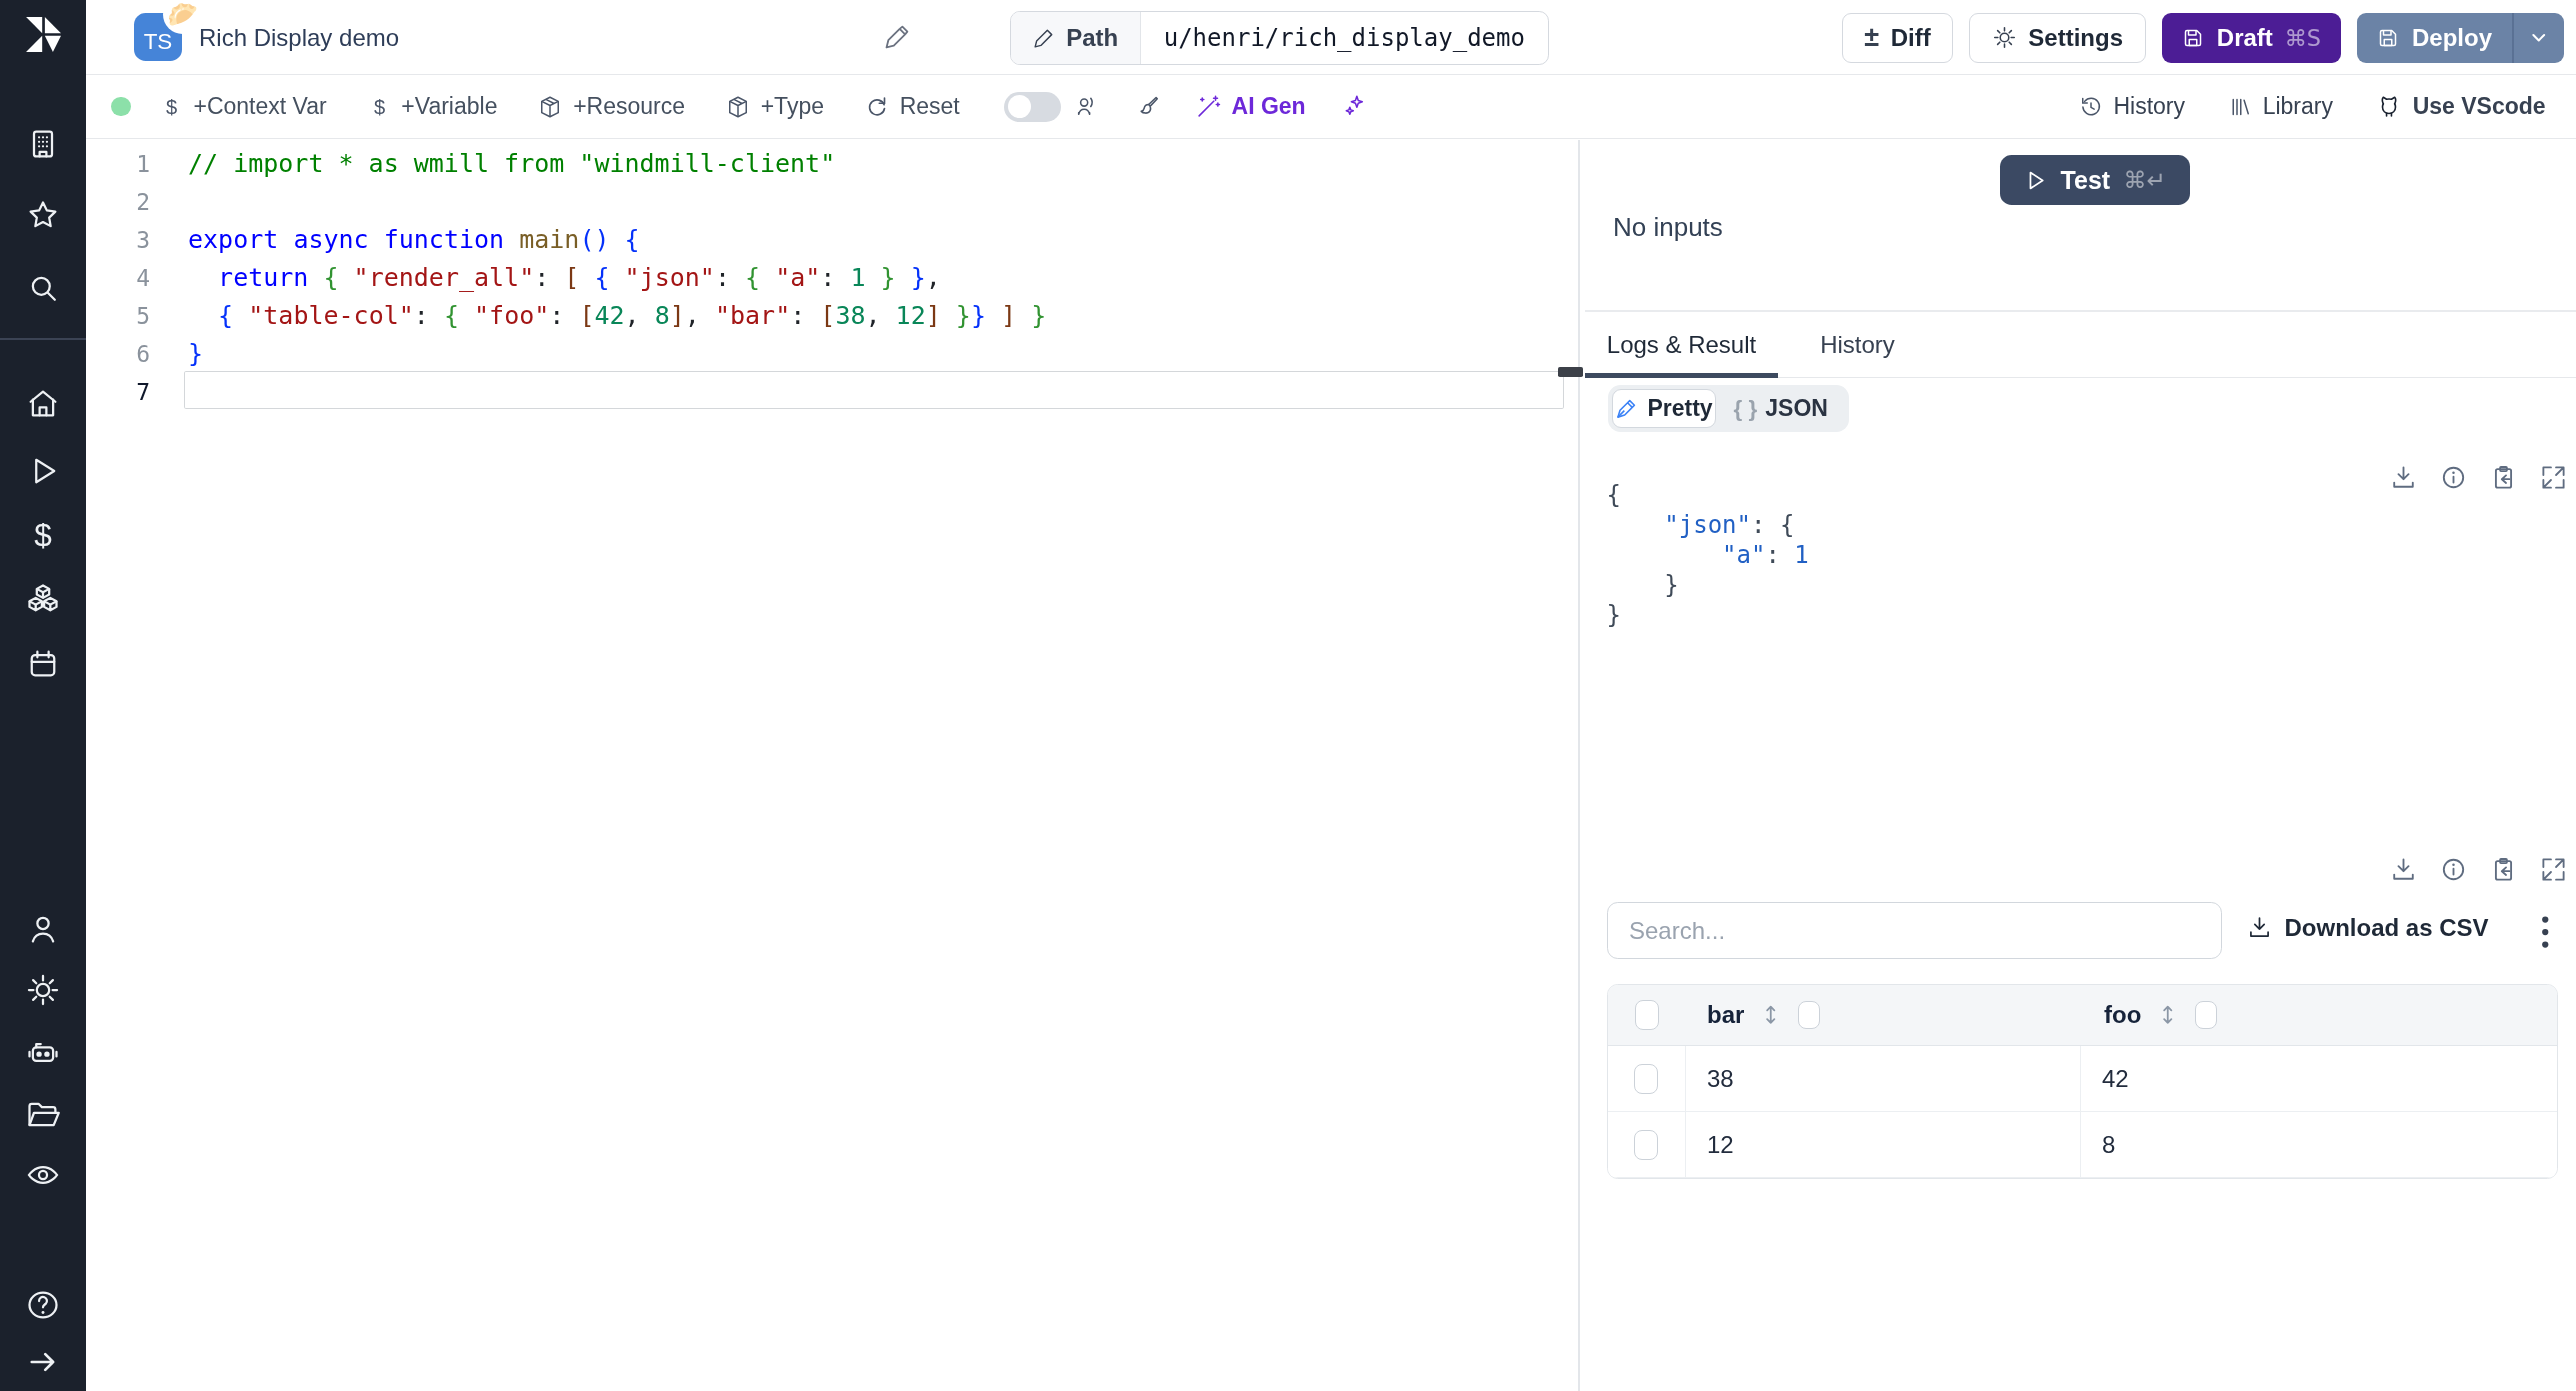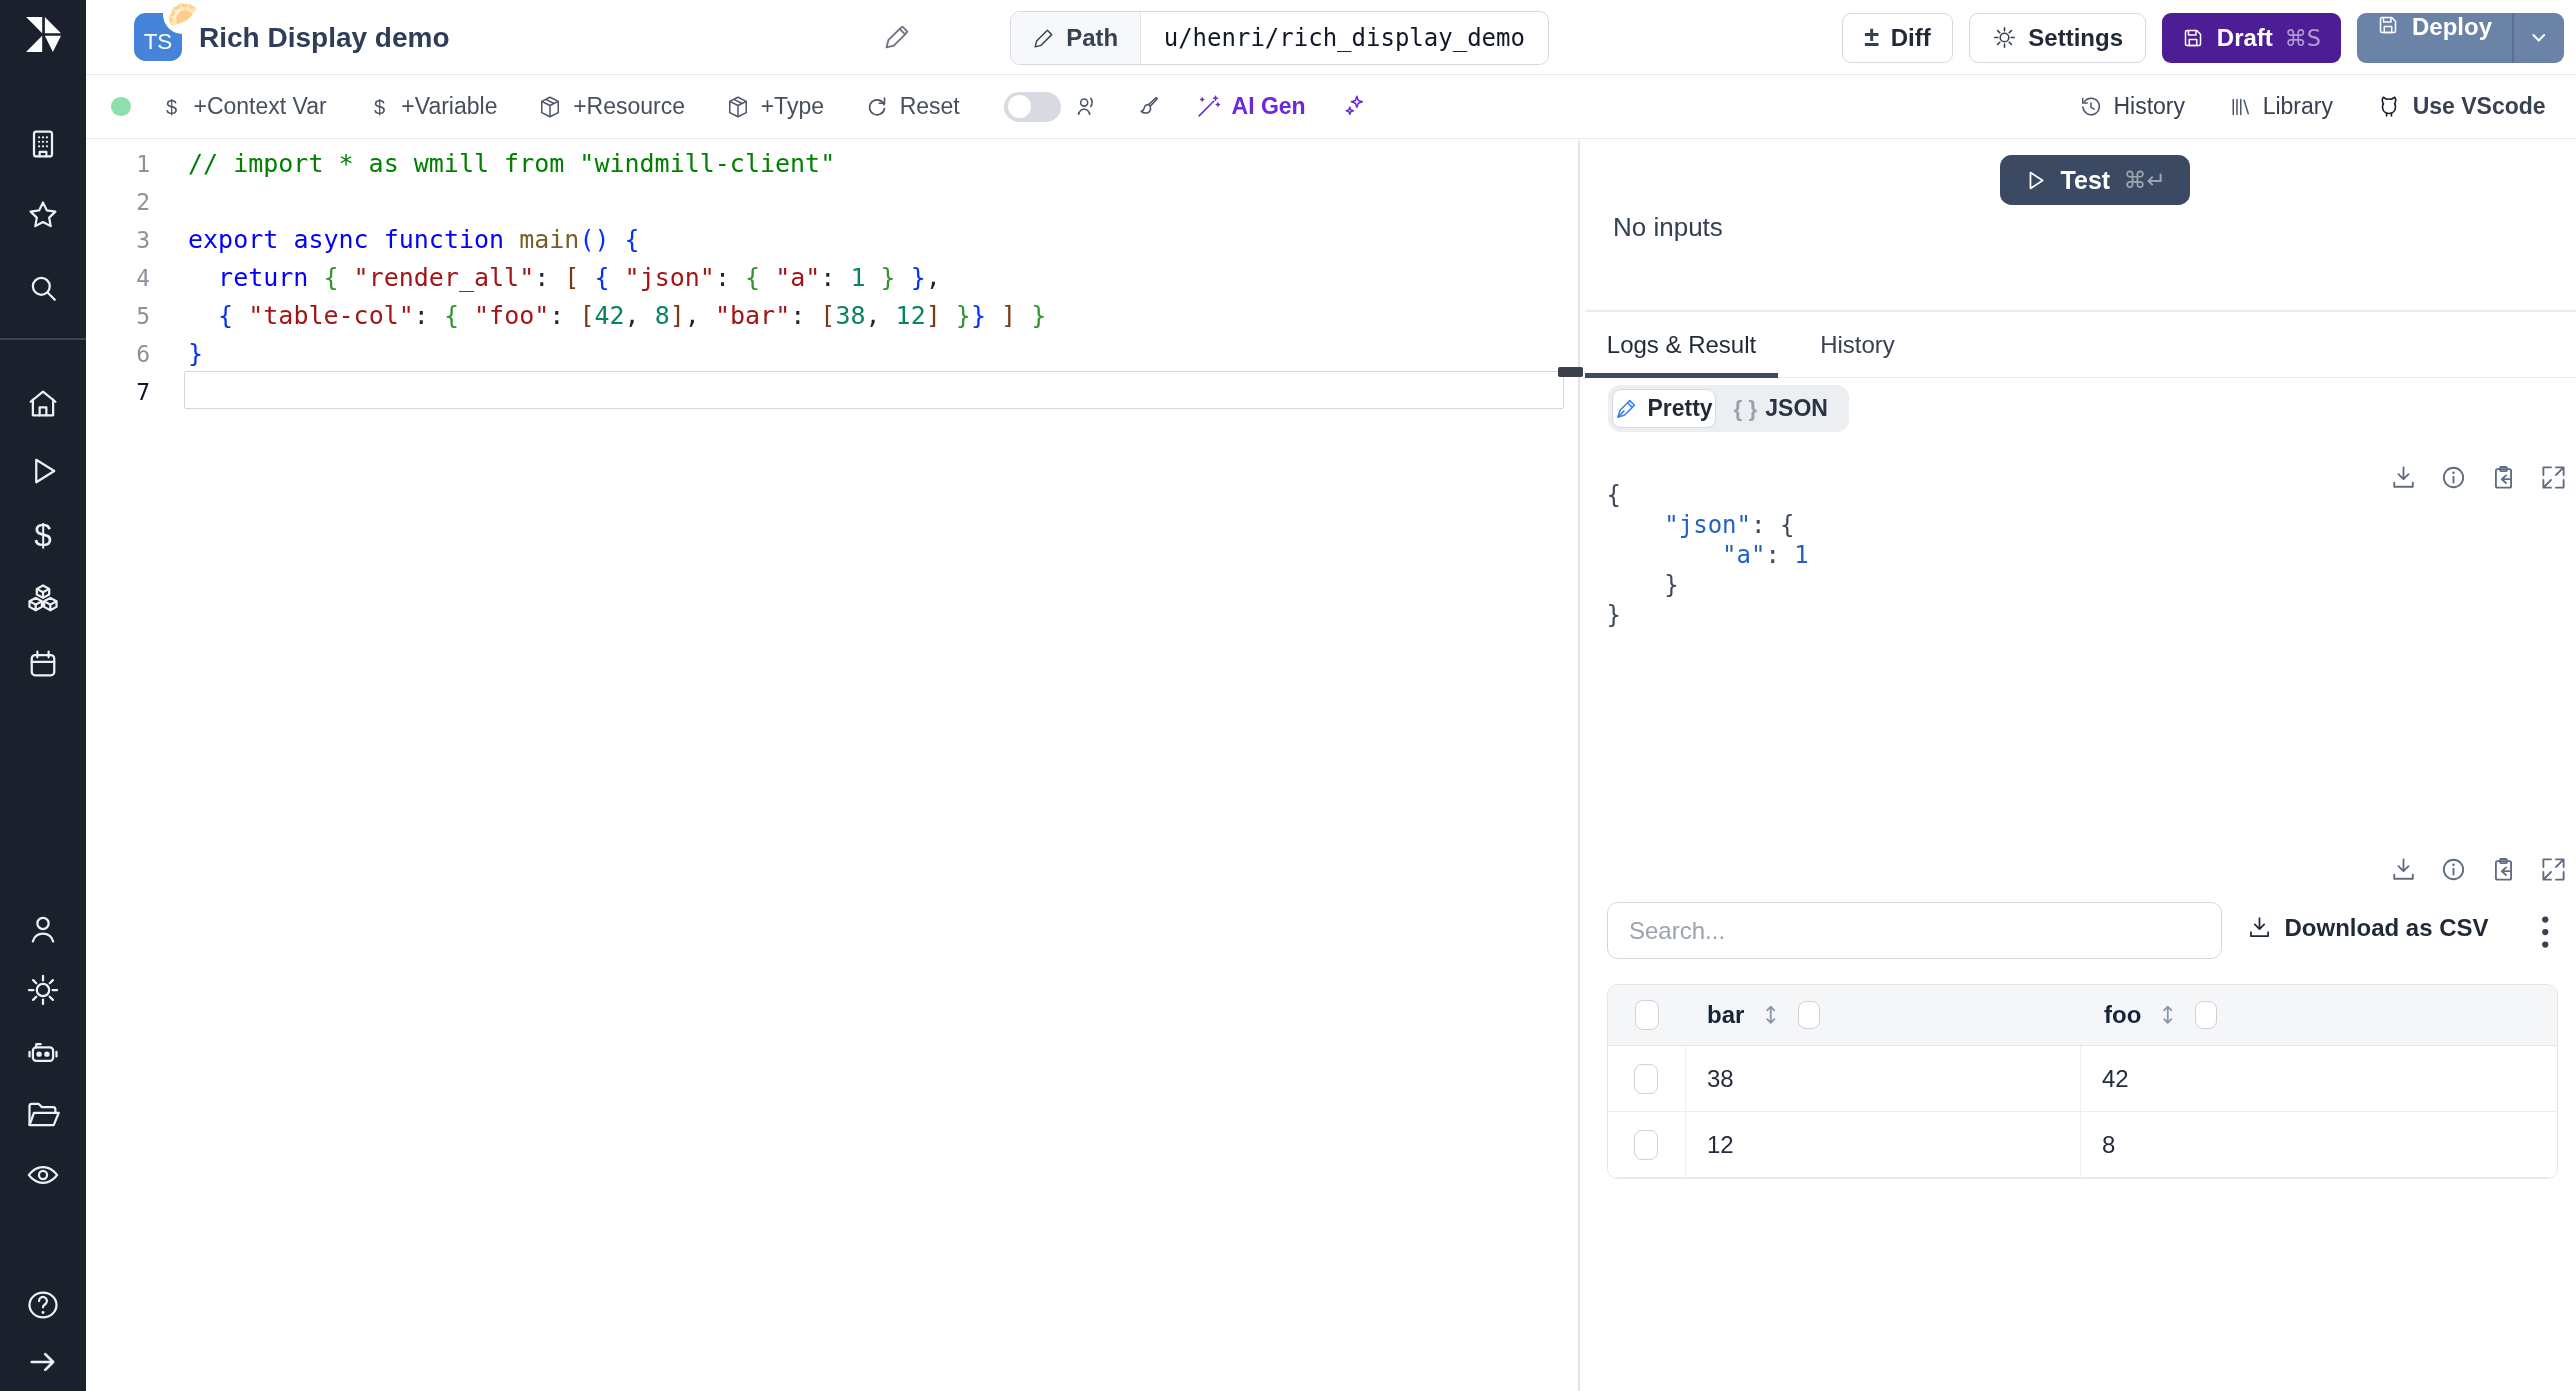--- a/index.html
+++ b/index.html
@@ -16,36 +16,36 @@
   .sb-logo{position:absolute;left:21.5px;top:12.5px;width:43px;height:43px}
 
   
   .header{position:absolute;left:86px;right:0;top:0;height:75px;background:#fff;
     border-bottom:0.9px solid #e6e8eb}
   .ts-badge{position:absolute;left:48px;top:13.4px;width:48px;height:48px;border-radius:11.6px;
     background:#4584d8;color:#fff;font-weight:400;font-size:22.4px;display:flex;
     align-items:flex-end;justify-content:center;padding-bottom:6.3px}
   .emoji-notch{position:absolute;left:77px;top:-5.4px;width:39px;height:39px;border-radius:50%;
     background:#fff;display:flex;align-items:center;justify-content:center;font-size:25px}
-  .title{position:absolute;left:113px;top:0;height:75px;line-height:75px;font-size:28px;
-    font-weight:700;color:#2e3d58}
+  .title{position:absolute;left:113px;top:0;height:75px;line-height:75px;font-size:24px;
+    font-weight:400;color:#2e3d58}
   .edit-pencil{position:absolute;left:796px;top:23px;width:29px;height:29px}
   .path-pill{position:absolute;left:924px;top:10.7px;height:54px;display:flex;align-items:stretch;
     border:0.9px solid #d5d9df;border-radius:9.8px;overflow:hidden;background:#fff}
   .path-left{display:flex;align-items:center;gap:10.7px;background:#f7f8fa;padding:0 21.5px;
     border-right:0.9px solid #e2e5e9;font-size:24px;font-weight:600;color:#374151}
   .path-right{display:flex;align-items:center;padding:0 23px;font-family:"DejaVu Sans Mono",monospace;
     font-size:24px;color:#111827}
   .hdr-btns{position:absolute;right:12.5px;top:12.5px;display:flex;gap:16px;height:50px}
   .btn{display:flex;align-items:center;gap:11.6px;border-radius:9px;padding:0 21.5px;font-size:24px;
     font-weight:600;color:#1f2937;background:#fff;border:0.9px solid #d5d9df;cursor:pointer}
   .btn.slate{background:#4c1d95;border:none;color:#fff;padding:0 19.7px}
   .btn .shortcut{color:rgba(255,255,255,.55);font-weight:500;font-size:22.4px}
   .deploy-split{display:flex;align-items:stretch;background:#6b83a6;border-radius:9px}
-  .deploy-main{display:flex;align-items:flex-start;gap:11.6px;padding:0 19.7px;color:#fff;
+  .deploy-main{display:flex;align-items:center;gap:11.6px;padding:0 19.7px;color:#fff;
     font-size:24px;font-weight:600}
   .deploy-sep{width:1.8px;background:#5a7194;margin:0}
   .deploy-caret{width:50px;display:flex;align-items:center;justify-content:center}
   .pm{font-size:27px;font-weight:600;color:#374151}
 
   
   .toolbar{position:absolute;left:86px;right:0;top:75px;height:64px;background:#fff;
     border-bottom:0.9px solid #e6e8eb;display:flex;align-items:center;padding:0 19.7px}
   .dot{width:19.7px;height:19.7px;border-radius:50%;background:#8ce0a9;margin:0 29px 0 5.4px}
   .titem{display:flex;align-items:center;gap:10.7px;font-size:23px;color:#45505f;margin-right:41px;cursor:pointer}

